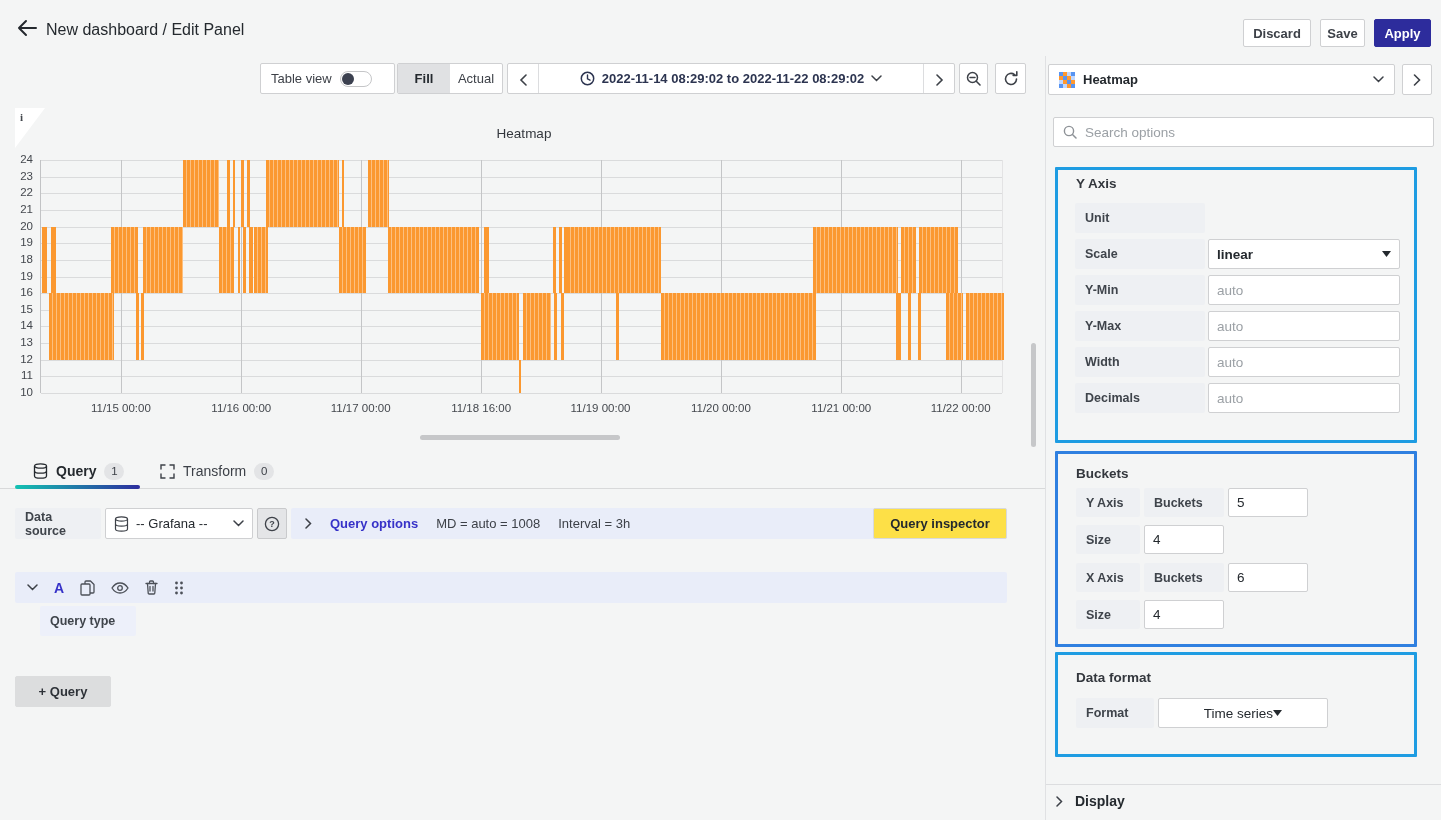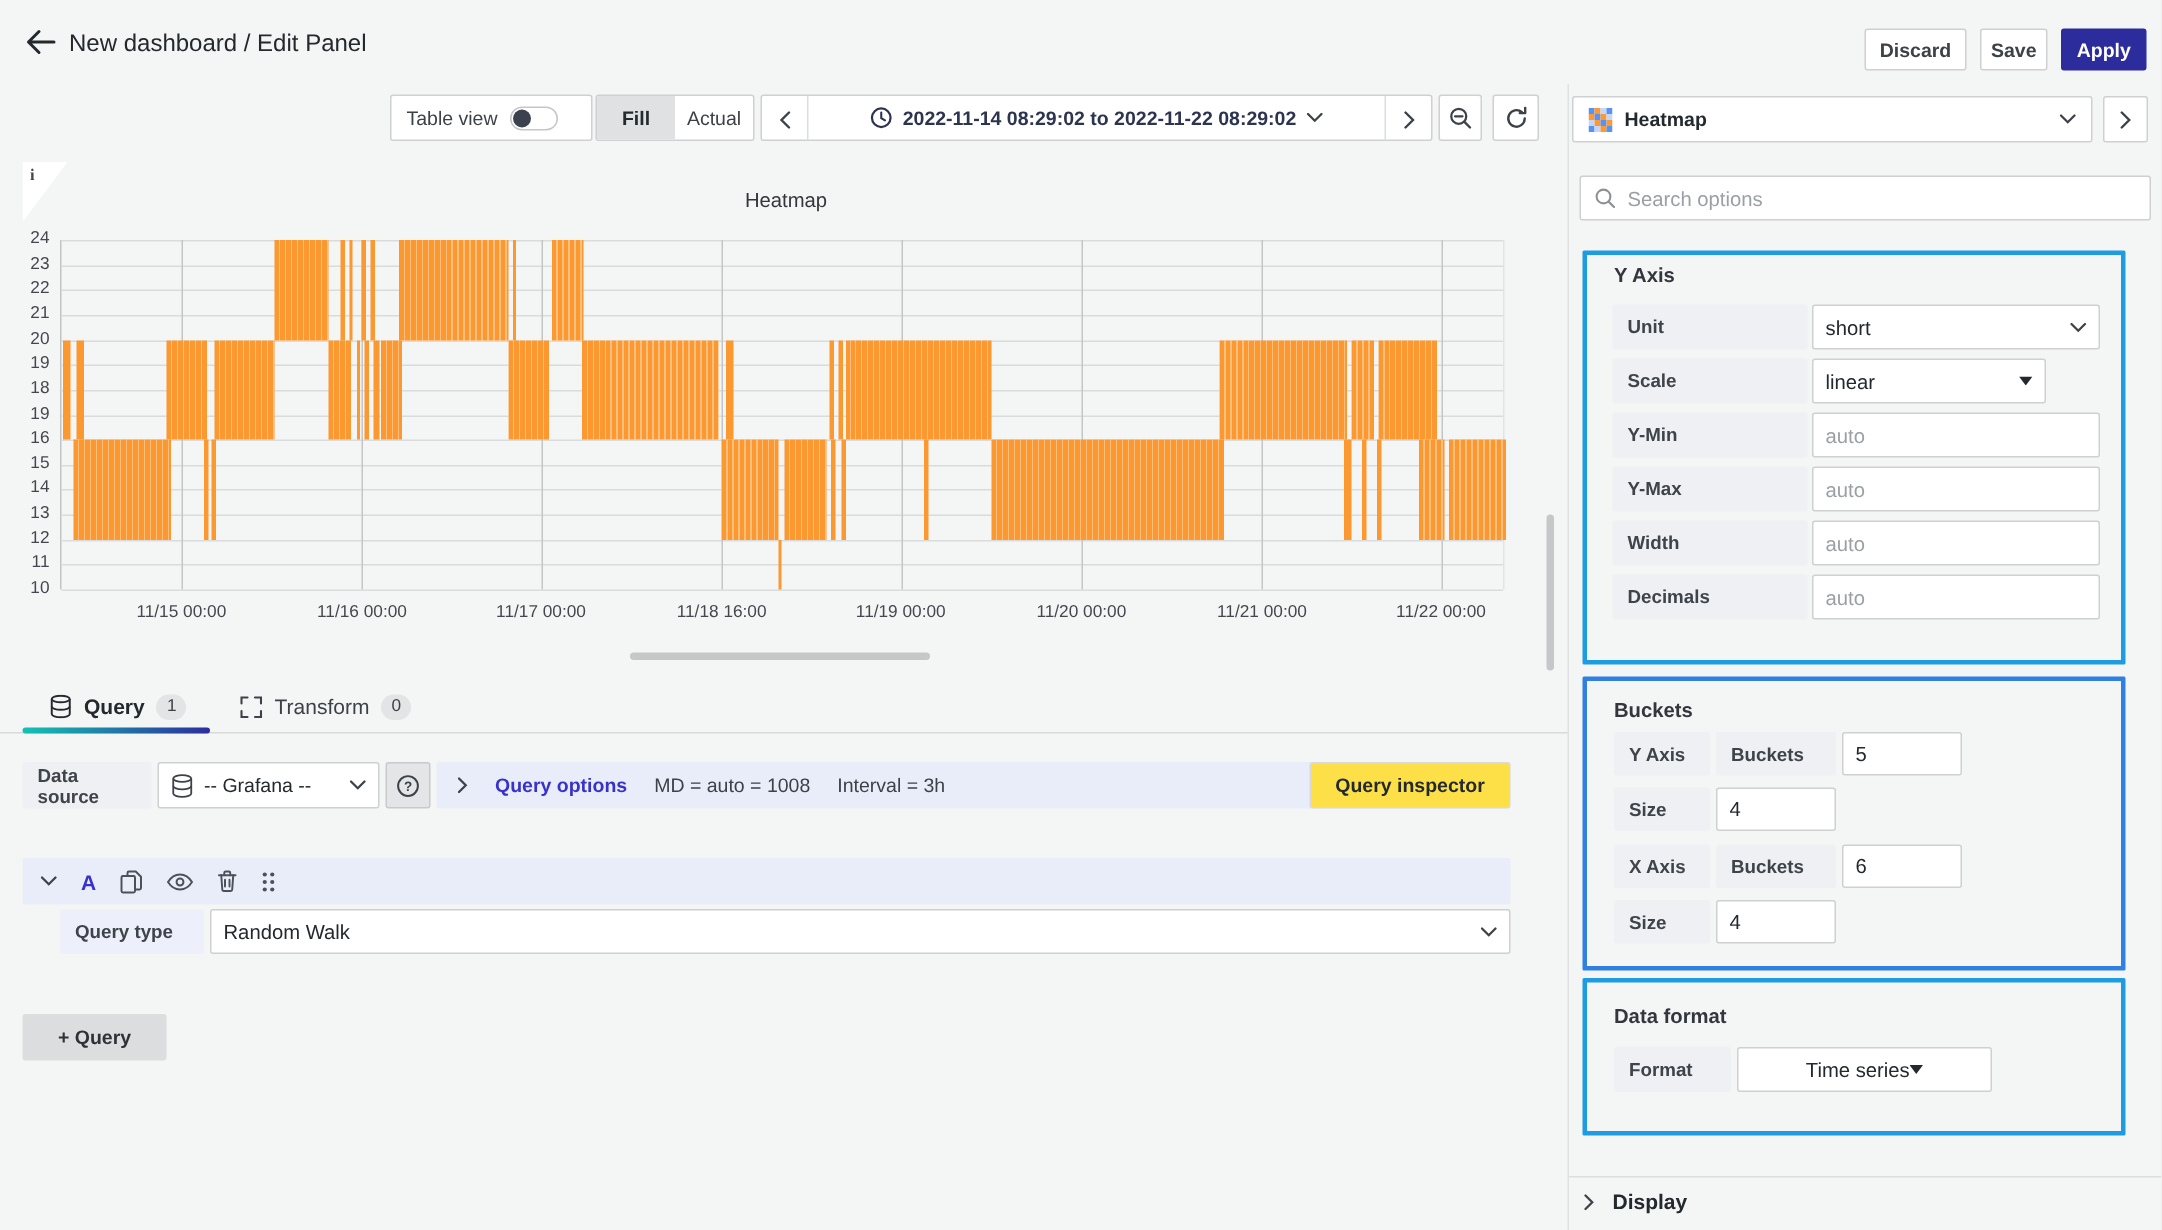--- a/index.html
+++ b/index.html
@@ -387,54 +387,38 @@
             <circle cx="7.5" cy="2" r="1.4"></circle>
             <circle cx="2.5" cy="7" r="1.4"></circle>
             <circle cx="7.5" cy="7" r="1.4"></circle>
             <circle cx="2.5" cy="12" r="1.4"></circle>
             <circle cx="7.5" cy="12" r="1.4"></circle>
           </svg>
       </span>
     </span>
   </div>
   <div class="chip qt-chip abs" style="background:#edf0fa;">Query type</div>
-  <div class="select qt-select abs">
-    <span>Random Walk</span>
-    <span class="icon">
-      <svg width="11" height="7" viewBox="0 0 11 7">
-          <path d="M1 1 L5.5 5.5 L10 1" stroke="#3d4148" stroke-width="1.5" fill="none" stroke-linecap="round"></path>
-        </svg>
-    </span>
-  </div>
   <button class="btn addq abs">+ Query</button>
 
   <div class="rp-divider abs"></div>
   <div class="search-box abs">
     <span class="icon">
       <svg width="14" height="14" viewBox="0 0 14 14">
           <circle cx="6" cy="6" r="4.6" stroke="#8e9297" stroke-width="1.4" fill="none"></circle>
           <path d="M9.5 9.5 L13 13" stroke="#8e9297" stroke-width="1.5" stroke-linecap="round"></path>
         </svg>
     </span>
     <input placeholder="Search options" style="">
   </div>
 
   <div class="ann abs" style="left:1055px;top:167px;width:362px;height:276px;"></div>
   <div class="sec-h abs" style="left:1076px;top:176px;">Y Axis</div>
   <div class="chip opt-chip abs" style="left:1075px;top:203px;width:130px;">Unit</div>
-  <div class="select opt-ctl abs" style="left:1208px;top:203px;width:192px;">
-    <span>short</span>
-    <span class="icon">
-        <svg width="11" height="7" viewBox="0 0 11 7">
-          <path d="M1 1 L5.5 5.5 L10 1" stroke="#3d4148" stroke-width="1.5" fill="none" stroke-linecap="round"></path>
-        </svg>
-      </span>
-  </div>
   <div class="chip opt-chip abs" style="left:1075px;top:239px;width:130px;">Scale</div>
-  <div class="select opt-ctl abs" style="left:1208px;top:239px;width:156px;">
+  <div class="select opt-ctl abs" style="left:1208px;top:239px;width:192px;font-weight:bold;">
     <span>linear</span>
     <span class="icon">
         <svg width="9" height="6" viewBox="0 0 9 6">
           <path d="M0 0 H9 L4.5 6 Z" fill="#24292e"></path>
         </svg>
       </span>
   </div>
   <div class="chip opt-chip abs" style="left:1075px;top:275px;width:130px;text-align:right;">Y-Min</div>
   <div class="abs" style="left:1208px;top:275px;width:192px;height:30px;">
       <input class="input" placeholder="auto" style="">

